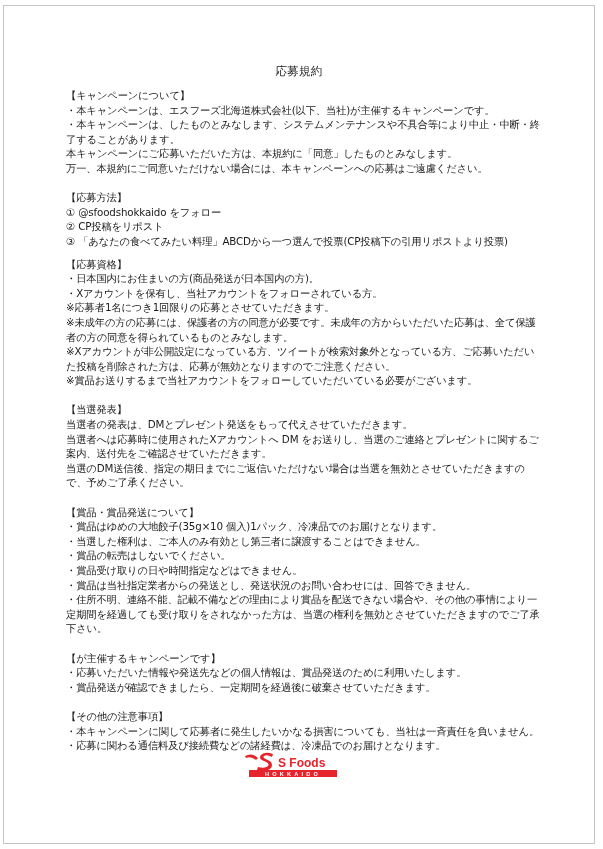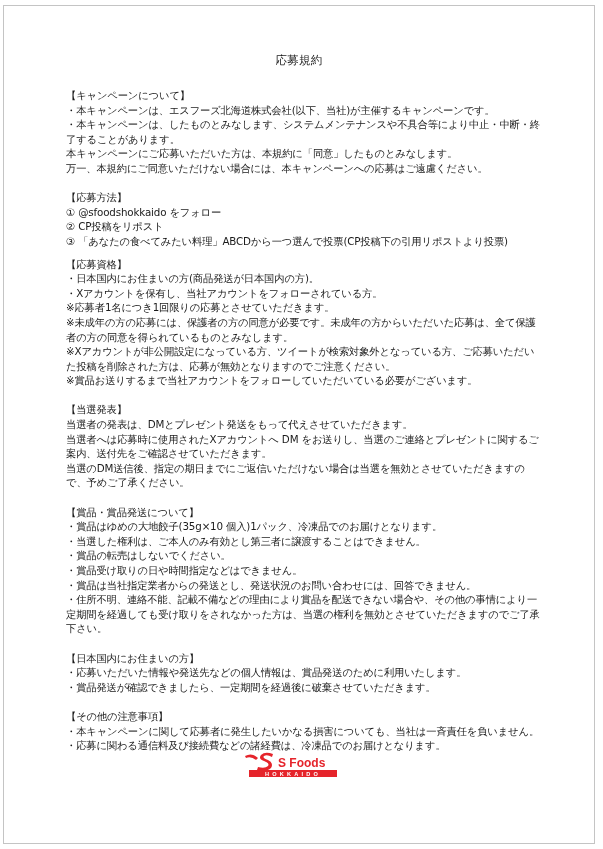--- a/index.html
+++ b/index.html
@@ -20,21 +20,21 @@
       left: 3px;
       top: 5px;
       width: 592px;
       height: 839px;
       border: 1px solid #c4c4c4;
       box-sizing: border-box;
       background: #ffffff;
     }
     .title {
       position: absolute;
-      top: 47px;
+      top: 58px;
       left: 0;
       width: 100%;
       text-align: center;
       font-size: 11.5px;
       letter-spacing: 0.2px;
     }
     .content {
       position: absolute;
       left: 54px;
       top: 74px;
@@ -98,21 +98,21 @@
       <span class="line">【賞品・賞品発送について】</span>
       <span class="line">・賞品はゆめの大地餃子(35g×10 個入)1パック、冷凍品でのお届けとなります。</span>
       <span class="line">・当選した権利は、ご本人のみ有効とし第三者に譲渡することはできません。</span>
       <span class="line">・賞品の転売はしないでください。</span>
       <span class="line">・賞品受け取りの日や時間指定などはできません。</span>
       <span class="line">・賞品は当社指定業者からの発送とし、発送状況のお問い合わせには、回答できません。</span>
       <span class="line">・住所不明、連絡不能、記載不備などの理由により賞品を配送できない場合や、その他の事情により一定期間を経過しても受け取りをされなかった方は、当選の権利を無効とさせていただきますのでご了承下さい。</span>
     </div>
 
     <div class="section gap">
-      <span class="line">【日本国内にお住まいの方】</span>
+      <span class="line">【が主催するキャンペーンです】</span>
       <span class="line">・応募いただいた情報や発送先などの個人情報は、賞品発送のために利用いたします。</span>
       <span class="line">・賞品発送が確認できましたら、一定期間を経過後に破棄させていただきます。</span>
     </div>
 
     <div class="section gap">
       <span class="line">【その他の注意事項】</span>
       <span class="line">・本キャンペーンに関して応募者に発生したいかなる損害についても、当社は一斉責任を負いません。</span>
       <span class="line">・応募に関わる通信料及び接続費などの諸経費は、冷凍品でのお届けとなります。</span>
     </div>
   </div>

